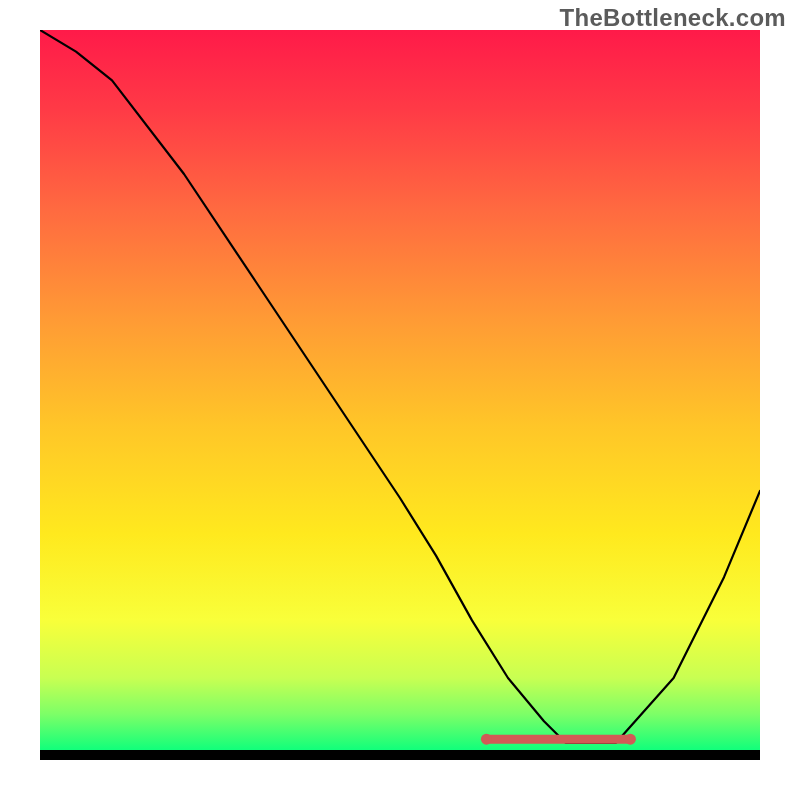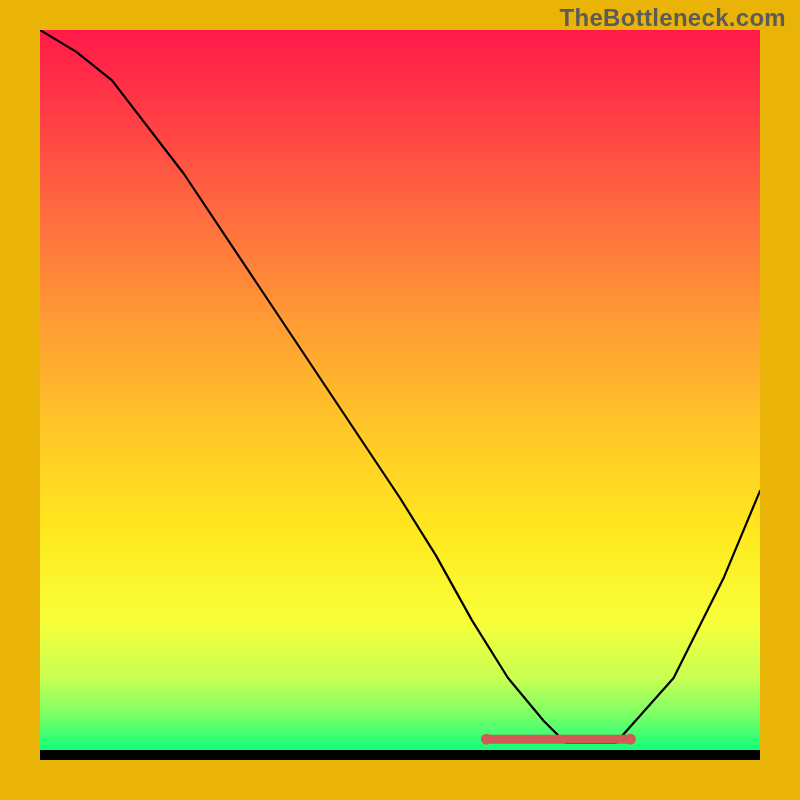--- a/index.html
+++ b/index.html
@@ -8,21 +8,21 @@
     width: 800px;
     height: 800px;
     background: #000;
     font-family: Arial, Helvetica, sans-serif;
     overflow: hidden;
   }
   .frame {
     position: relative;
     width: 800px;
     height: 800px;
-    background: #eab308;
+    background: #ffffff;
   }
   .watermark {
     position: absolute;
     top: 4px;
     right: 14px;
     color: #5b5b5b;
     font-size: 24px;
     font-weight: 600;
     letter-spacing: 0.3px;
     z-index: 40;

